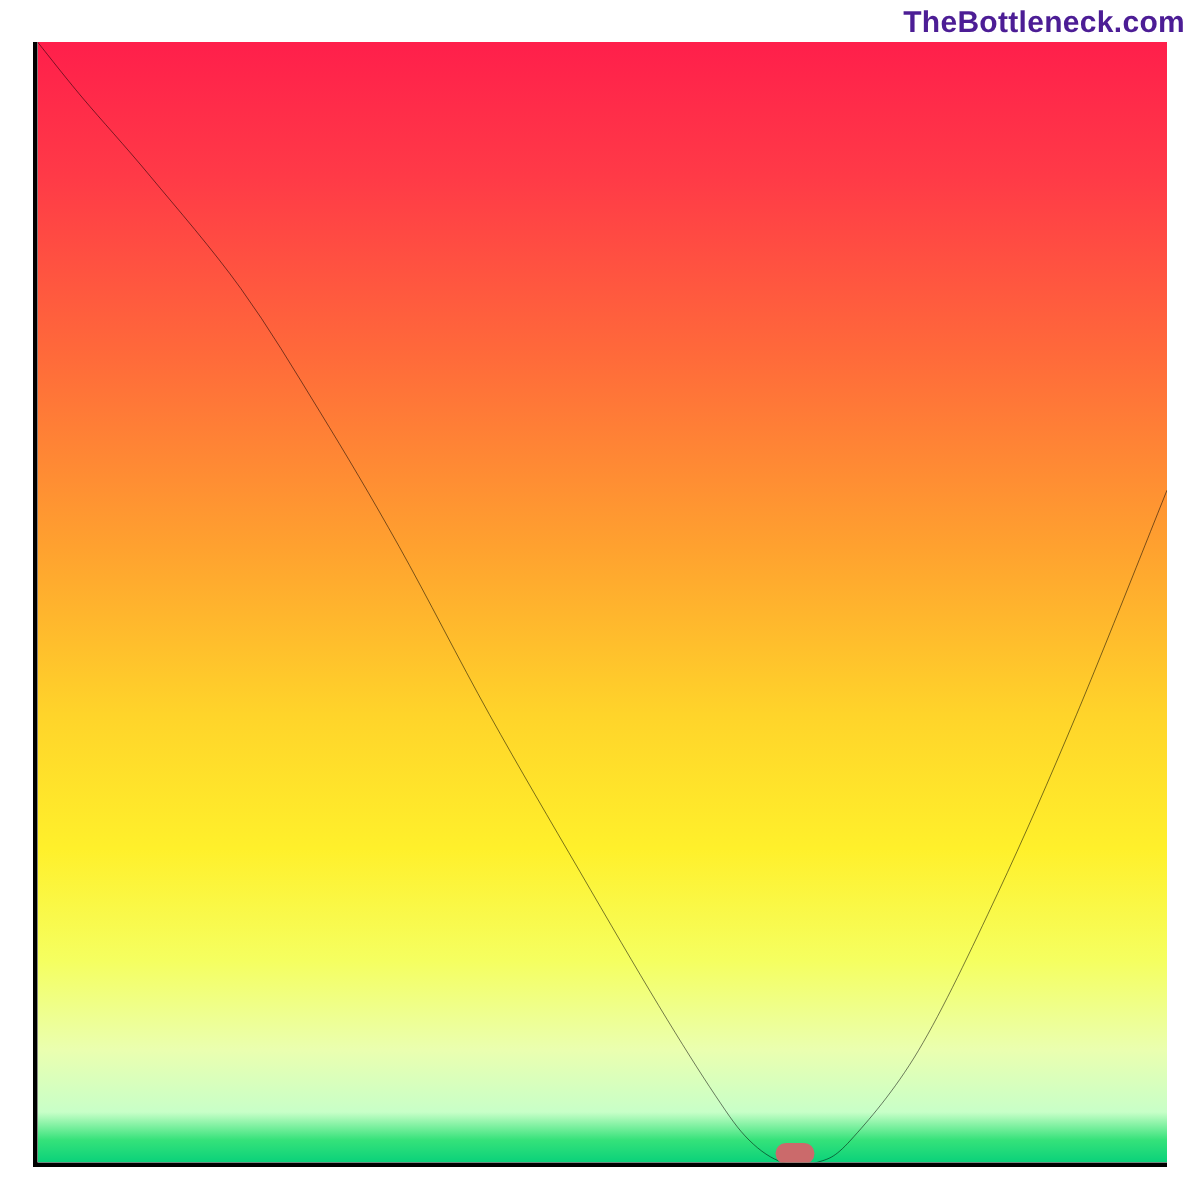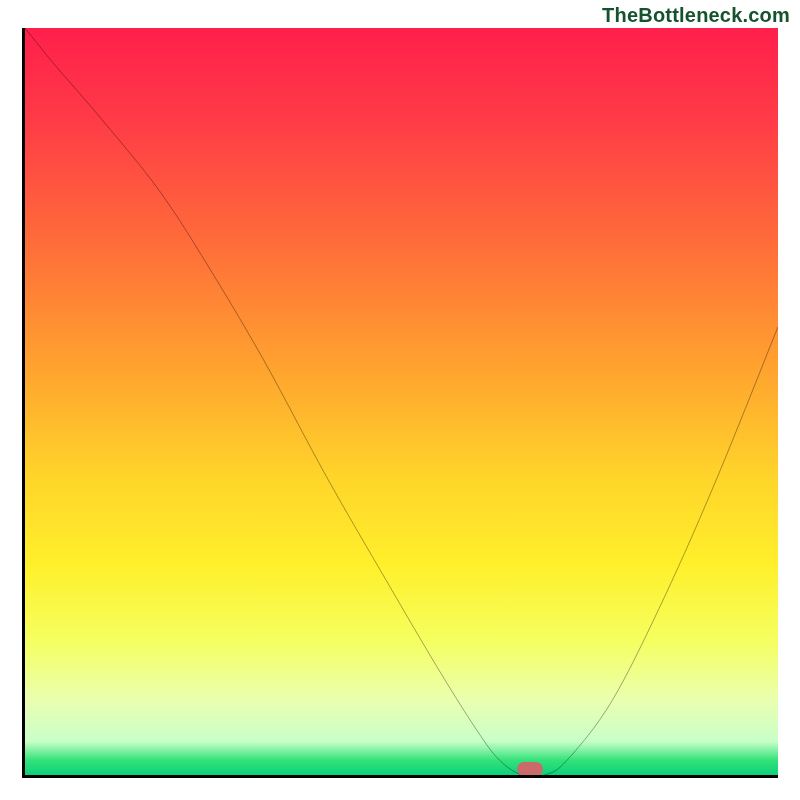--- a/index.html
+++ b/index.html
@@ -15,21 +15,21 @@
     position: relative;
     width: 800px;
     height: 800px;
   }
   .watermark {
     position: absolute;
     top: 4px;
     right: 10px;
     font-size: 20px;
     font-weight: 600;
-    color: #14532d;
+    color: #4c1d95;
     letter-spacing: 0.2px;
     z-index: 10;
   }
   .plot-frame {
     position: absolute;
     left: 22px;
     top: 28px;
     width: 756px;   
     height: 750px;  
     border-left: 3px solid #000;

